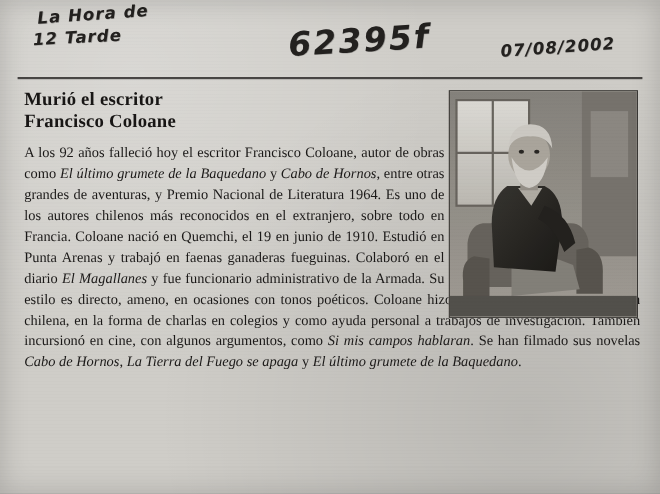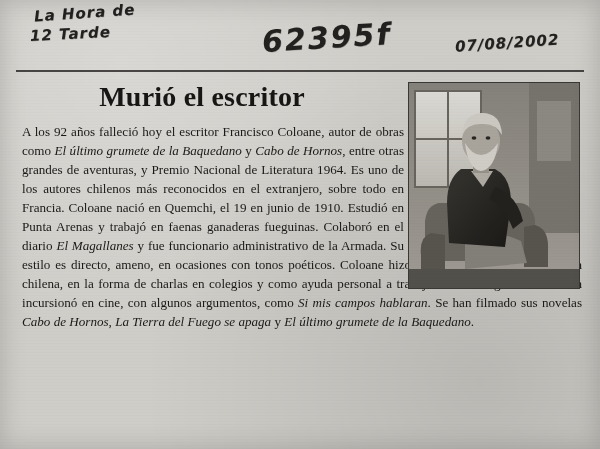--- a/index.html
+++ b/index.html
@@ -84,27 +84,26 @@
   .article {
     position: absolute;
     top: 80px;
     left: 22px;
     right: 18px;
     bottom: 8px;
   }
 
   .headline {
     font-family: "Liberation Serif", serif;
-    font-size: 28px;
+    font-size: 17px;
     line-height: 1.18;
     color: #181615;
     width: 360px;
     margin: 0 0 10px 0;
     letter-spacing: 0.2px;
-    text-align: center;
   }
   .headline .hl-line { display: block; }
 
   .photo {
     position: absolute;
     right: 2px;
     top: 2px;
     width: 170px;
     height: 205px;
     border: 1px solid #3a3835;
@@ -210,20 +209,21 @@
         <ellipse cx="79" cy="55" rx="2.4" ry="1.8" fill="#2b2926"></ellipse>
 
         <rect x="0" y="186" width="170" height="19" fill="#585550"></rect>
 
         <rect x="0" y="0" width="170" height="205" fill="#000" opacity="0.06"></rect>
       </svg>
     </div>
 
     <h1 class="headline">
       <span class="hl-line">Murió el escritor</span>
+      <span class="hl-line">Francisco Coloane</span>
     </h1>
 
     <p class="body-text"><span class="pshape"></span><span>A los 92 años falleció hoy el escritor Francisco Coloane, autor de obras como <i>El último grumete de la Baquedano</i> y <i>Cabo de Hornos</i>, entre otras grandes de aventuras, y Premio Nacional de Literatura 1964. Es uno de los autores chilenos más reconocidos en el extranjero, sobre todo en Francia. Coloane nació en Quemchi, el 19 en junio de 1910. Estudió en Punta Arenas y trabajó en faenas ganaderas fueguinas. Colaboró en el diario <i>El Magallanes</i> y fue funcionario administrativo de la Armada. Su estilo es directo, ameno, en ocasiones con tonos poéticos. Coloane hizo grandes aportes a la educación chilena, en la forma de charlas en colegios y como ayuda personal a trabajos de investigación. También incursionó en cine, con algunos argumentos, como <i>Si mis campos hablaran</i>. Se han filmado sus novelas <i>Cabo de Hornos</i>, <i>La Tierra del Fuego se apaga</i> y <i>El último grumete de la Baquedano</i>.</span></p>
   </div>
 
   <div class="grain"></div>
   <div class="edge-shadow"></div>
 </div>
 
 </body></html>

